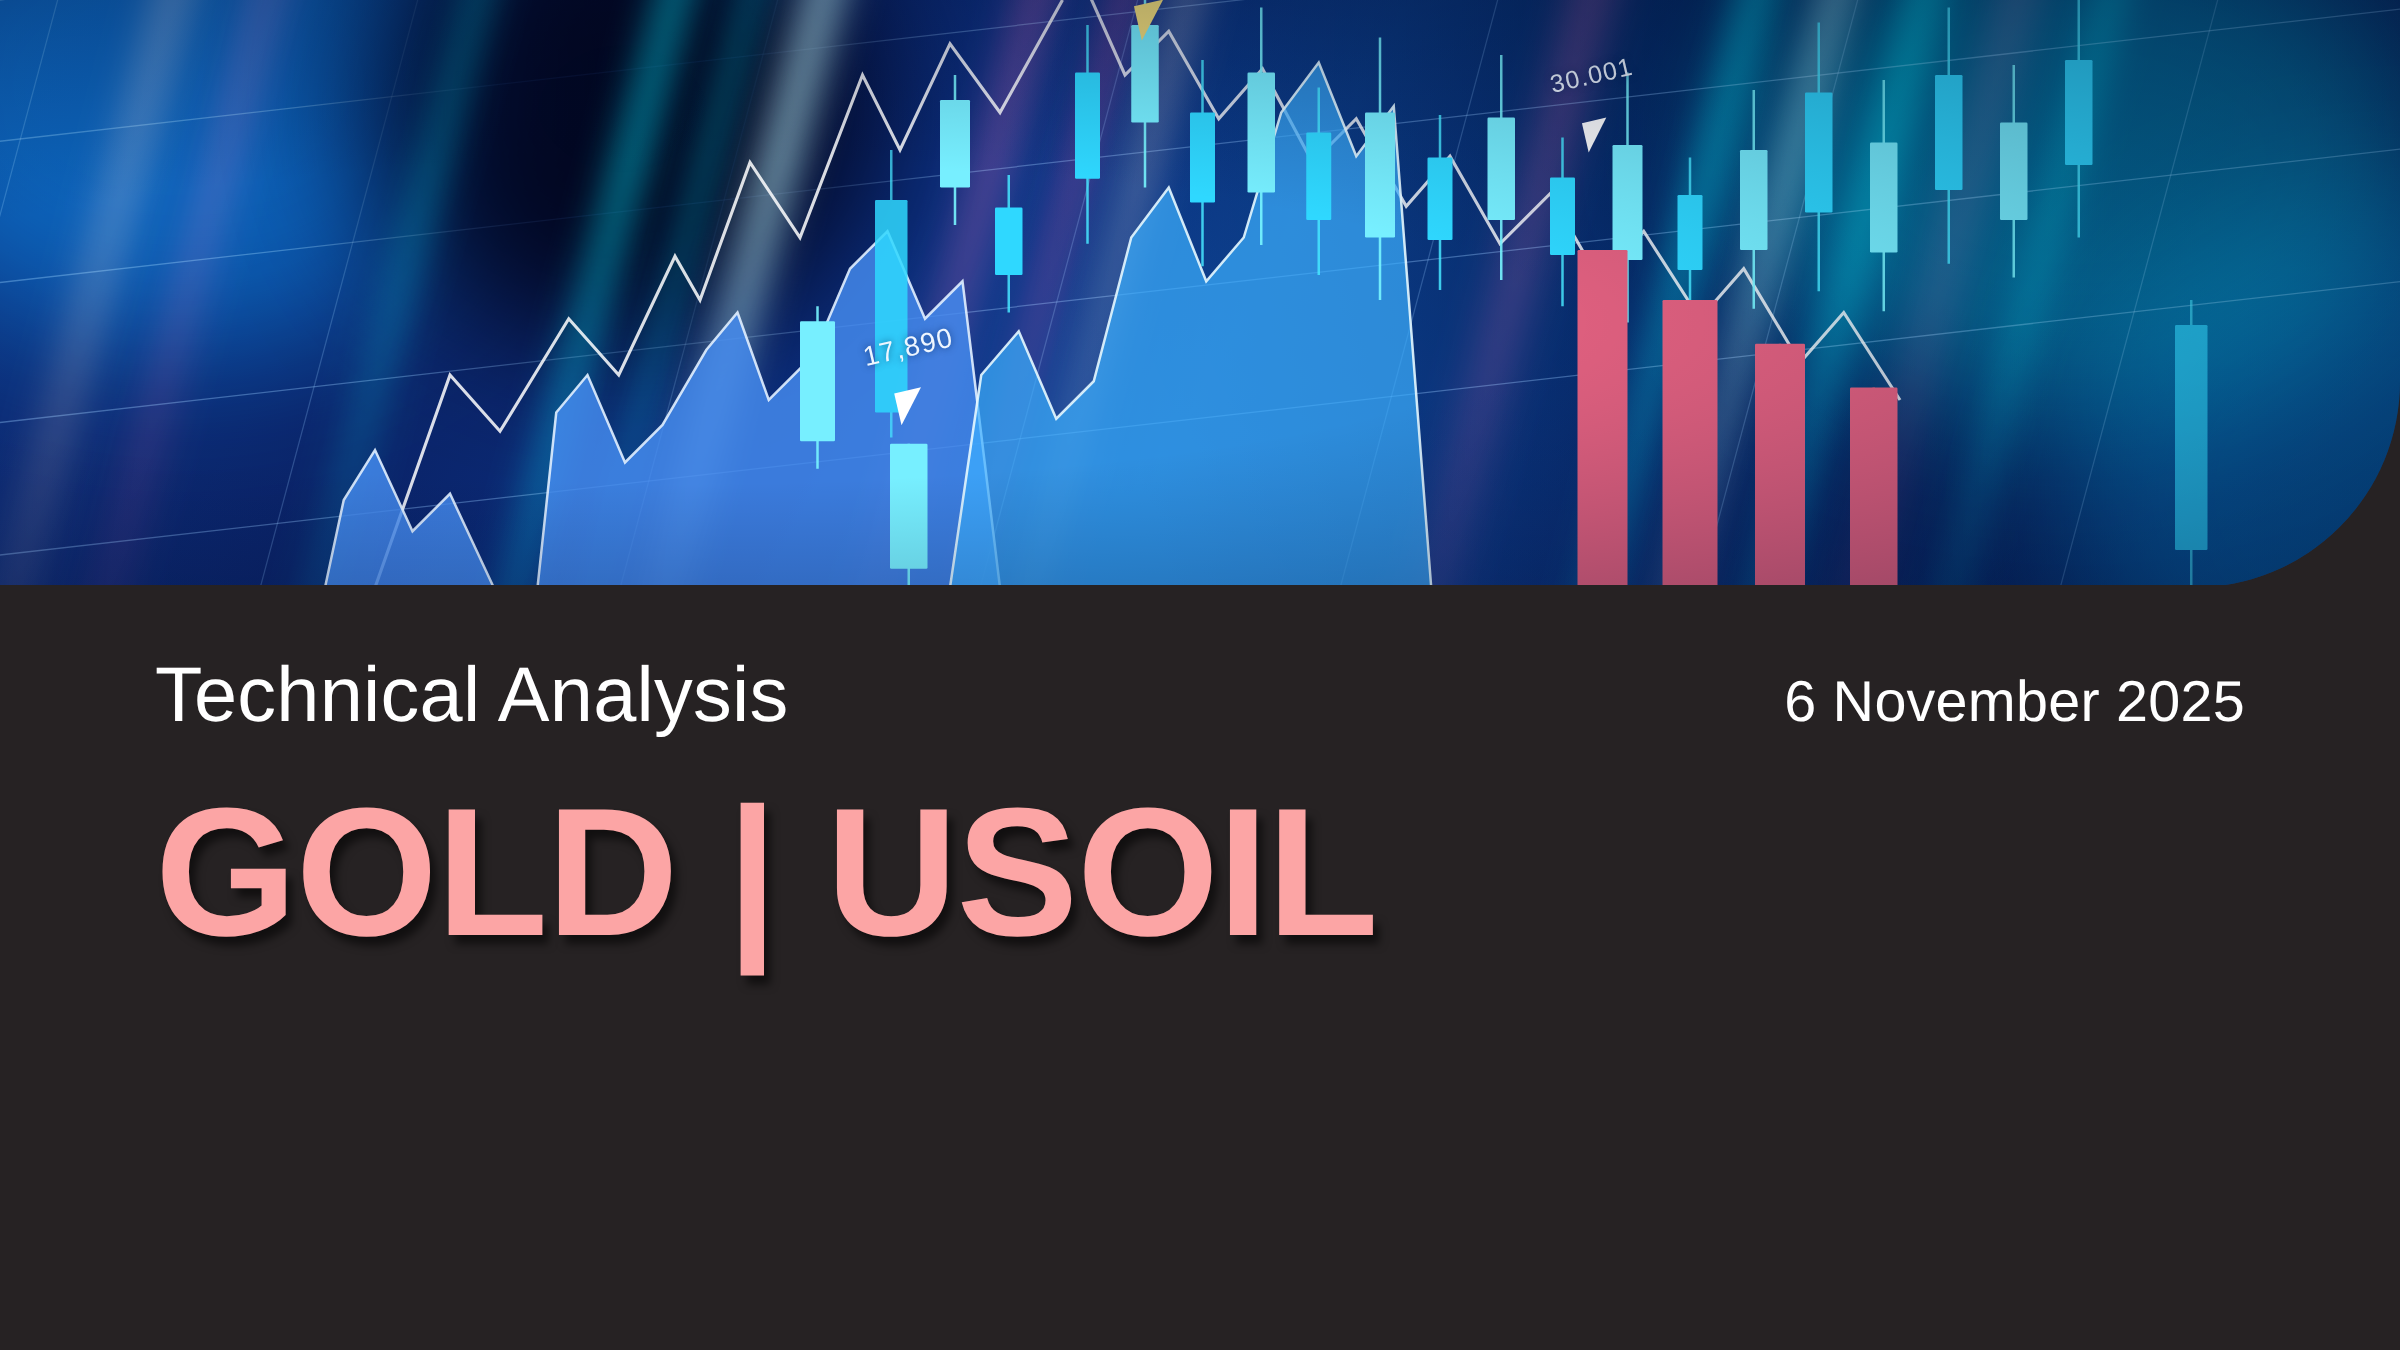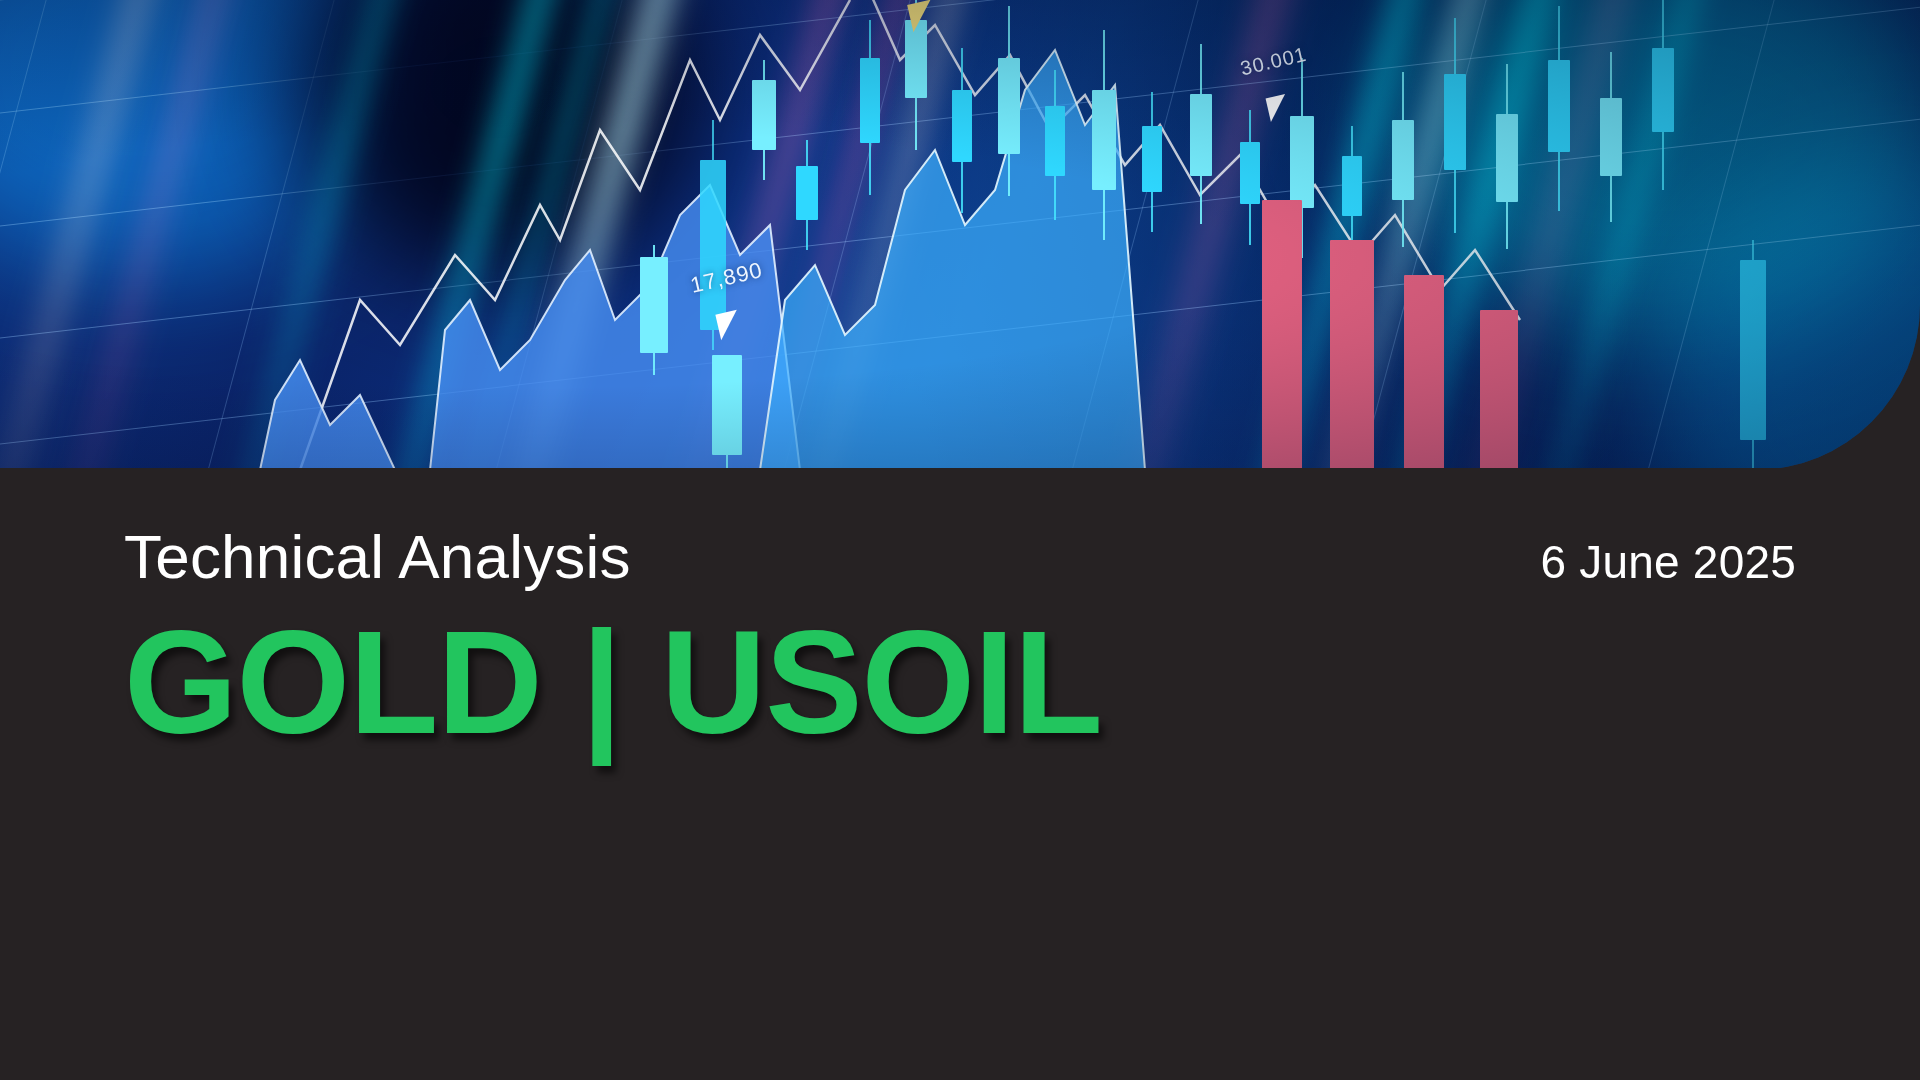--- a/index.html
+++ b/index.html
@@ -117,22 +117,22 @@
   }
   .date {
     color:#ffffff;
     font-size:46px;
     font-weight:300;
     letter-spacing:0.2px;
     line-height:1;
   }
   .headline {
     position:absolute;
-    left:124px; top:138px;
-    color:#22c55e;
+    left:124px; top:153px;
+    color:#fca5a5;
     font-size:146px;
     font-weight:bold;
     letter-spacing:-1px;
     line-height:1.05;
     white-space:nowrap;
     text-shadow:5px 7px 7px rgba(0,0,0,0.55);
   }
 </style>
 </head>
 <body>
@@ -310,20 +310,20 @@
       <div class="marker-tri" style="left:910px; top:2px; border-left:24px solid #f5e07a; border-bottom:28px solid transparent; transform:rotate(-13deg);"></div>
 
       <div class="banner-vignette"></div>
     </div>
   </div>
 
   <div class="panel">
 
     <div class="meta-row">
       <div class="kicker">Technical Analysis</div>
-      <div class="date">6 June 2025</div>
+      <div class="date">6 November 2025</div>
     </div>
 
     <div class="headline">GOLD | USOIL</div>
 
   </div>
 
 </div>
 
 </body></html>

